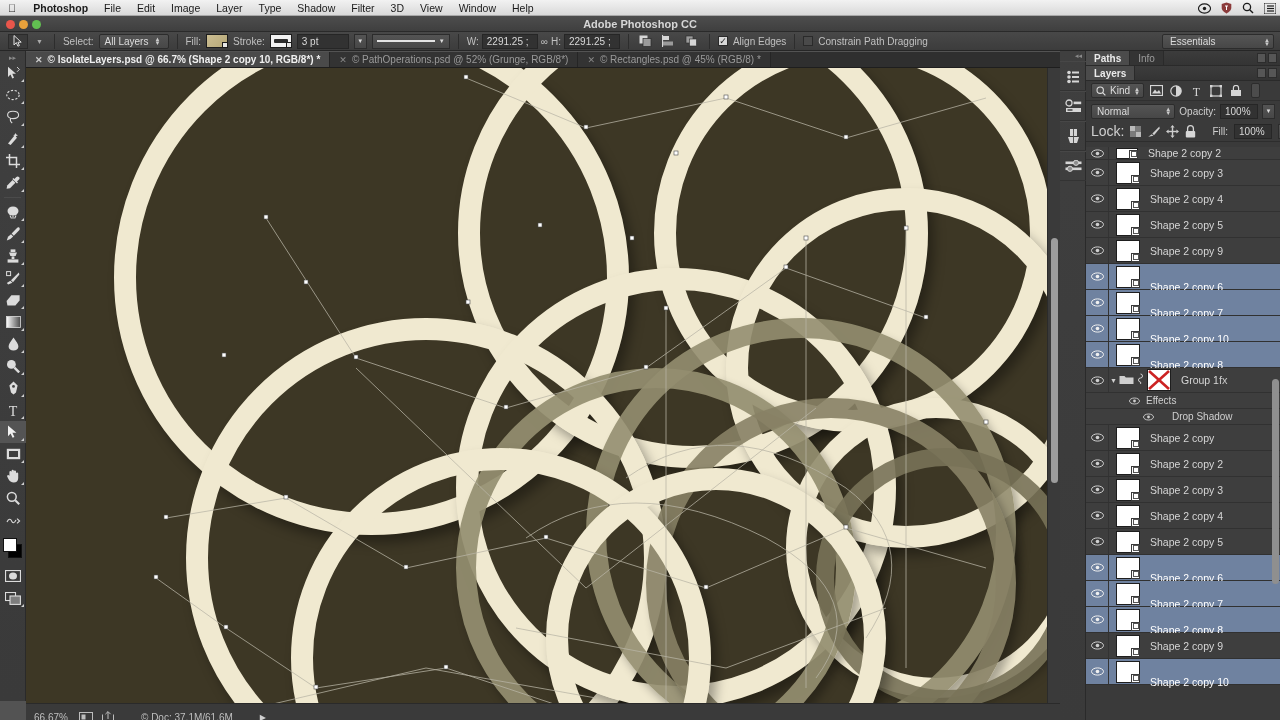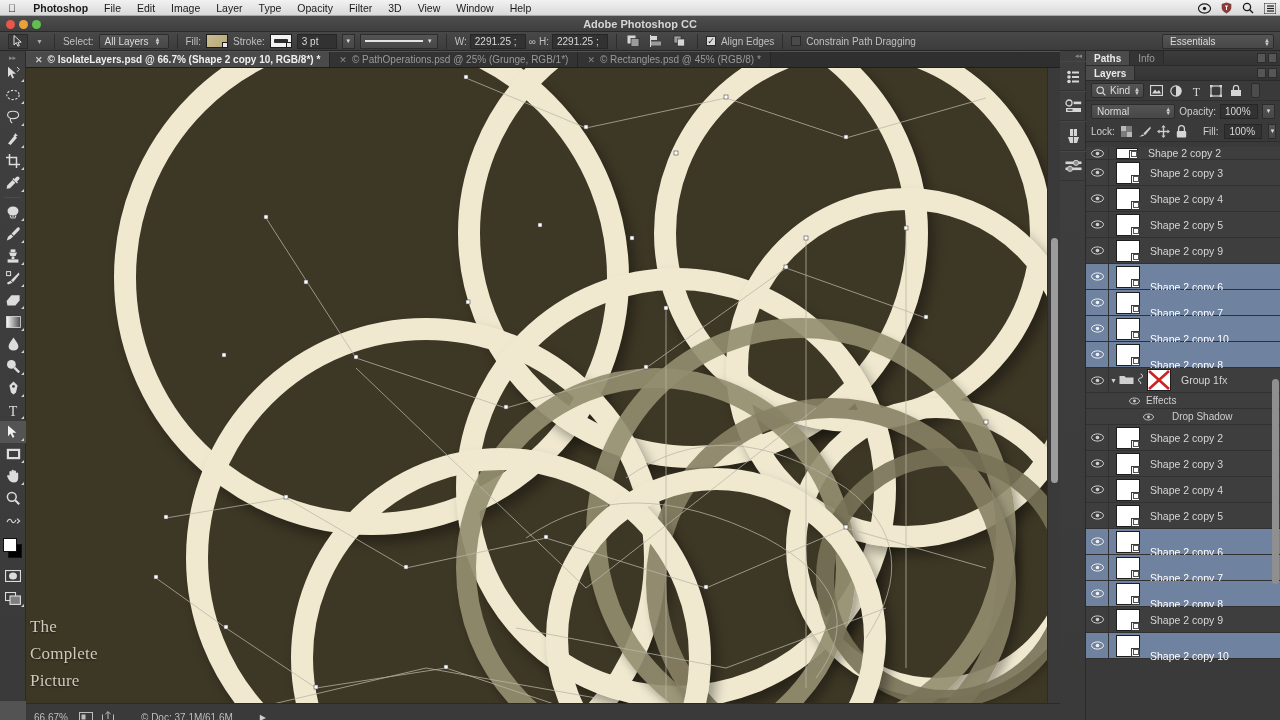--- a/index.html
+++ b/index.html
@@ -199,21 +199,21 @@
 <div class="app">
 
   <div class="osbar">
     <span class="apple"></span>
     <span class="mi bold">Photoshop</span>
     <span class="mi">File</span>
     <span class="mi">Edit</span>
     <span class="mi">Image</span>
     <span class="mi">Layer</span>
     <span class="mi">Type</span>
-    <span class="mi">Opacity</span>
+    <span class="mi">Shadow</span>
     <span class="mi">Filter</span>
     <span class="mi">3D</span>
     <span class="mi">View</span>
     <span class="mi">Window</span>
     <span class="mi">Help</span>
     <span class="right">
       <svg width="13" height="11" viewBox="0 0 13 11">
           <ellipse cx="6.5" cy="5.5" rx="6" ry="4.6" fill="none" stroke="#1a1a1a" stroke-width="1.1"></ellipse>
           <circle cx="6.5" cy="5.5" r="1.7" fill="#1a1a1a"></circle>
         </svg>
@@ -261,21 +261,21 @@
     </div>
     <span class="vsep"></span>
     <span class="opt-lbl">Fill:</span>
     <div class="sw fill">
         <span class="corner"></span>
       </div>
     <span class="opt-lbl">Stroke:</span>
     <div class="sw stroke">
         <span class="corner"></span>
       </div>
-    <div class="num-box" style="width:40px">3 pt</div>
+    <div class="num-box" style="width:52px">3 pt</div>
     <div class="drop-btn">▼</div>
     <div class="line-box">
         <span class="ln"></span>
         <span style="font-size:6px;color:#ddd;margin-left:4px">▼</span>
       </div>
     <span class="vsep"></span>
     <span class="wh-grp">
       <span class="opt-lbl">W:</span>
       <div class="num-box" style="width:56px">2291.25 ;</div>
       <span class="linkico">∞</span>
@@ -317,21 +317,21 @@
     </div>
   </div>
 
   <div class="tabbar">
     <div class="tab active">
       <span class="x">✕</span>
       <span>© IsolateLayers.psd @ 66.7% (Shape 2 copy 10, RGB/8*) *</span>
     </div>
     <div class="tab">
       <span class="x">✕</span>
-      <span>© PathOperations.psd @ 25% (Grunge, RGB/1*)</span>
+      <span>© PathOperations.psd @ 52% (Grunge, RGB/8*)</span>
     </div>
     <div class="tab">
       <span class="x">✕</span>
       <span>© Rectangles.psd @ 45% (RGB/8) *</span>
     </div>
   </div>
 
   <div class="tools">
     <div class="grip">▸▸</div>
     <div class="tool">
@@ -559,25 +559,20 @@
           <rect x="440" y="232" width="4" height="4"></rect>
             <rect x="512" y="155" width="4" height="4"></rect>
           <rect x="604" y="168" width="4" height="4"></rect>
             <rect x="648" y="83" width="4" height="4"></rect>
           <rect x="778" y="168" width="4" height="4"></rect>
             <rect x="878" y="158" width="4" height="4"></rect>
           <rect x="638" y="238" width="4" height="4"></rect>
             <rect x="958" y="352" width="4" height="4"></rect>
         </g>
       </svg>
-      <div class="wmark">
-        <div>The</div>
-        <div>Complete</div>
-        <div>Picture</div>
-      </div>
     </div>
     <div class="vscroll">
       <div class="thumb"></div>
     </div>
   </div>
 
   <div class="statusbar">
     <span class="zoom">66.67%</span>
     <span>
       <svg width="14" height="10" viewBox="0 0 14 10">
@@ -705,21 +700,21 @@
             <span>▲</span>
             <span>▼</span>
           </span>
       </div>
       <span style="font-size:10px;color:#cfcfcf">Opacity:</span>
       <div class="num-box" style="width:34px">100%</div>
       <div class="drop-btn">▼</div>
     </div>
 
     <div class="lockrow">
-      <span style="font-size:10px;color:#cfcfcf">Lock:</span>
+      <span style="font-size:14px;color:#cfcfcf">Lock:</span>
       <span class="lock-ico">
         <svg width="11" height="11" viewBox="0 0 11 11">
             <rect x="0" y="0" width="5.5" height="5.5" fill="#b9b9b9"></rect>
             <rect x="5.5" y="5.5" width="5.5" height="5.5" fill="#b9b9b9"></rect>
             <rect x="5.5" y="0" width="5.5" height="5.5" fill="#7b7b7b"></rect>
             <rect x="0" y="5.5" width="5.5" height="5.5" fill="#7b7b7b"></rect>
           </svg>
       </span>
       <span class="lock-ico">
         <svg width="13" height="11" viewBox="0 0 13 11">
@@ -917,20 +912,33 @@
         <span class="eye">
             <svg width="13" height="9" viewBox="0 0 13 9">
               <ellipse cx="6.5" cy="4.5" rx="6" ry="3.6" fill="none" stroke="#d0d0d0" stroke-width="1"></ellipse>
               <circle cx="6.5" cy="4.5" r="1.8" fill="#d0d0d0"></circle>
             </svg>
           </span>
         <span class="lsep"></span>
         <span class="lthumb">
             <span class="vm"></span>
           </span>
+        <span class="lname">Shape 2 copy</span>
+      </div>
+      <div class="lrow">
+        <span class="eye">
+            <svg width="13" height="9" viewBox="0 0 13 9">
+              <ellipse cx="6.5" cy="4.5" rx="6" ry="3.6" fill="none" stroke="#d0d0d0" stroke-width="1"></ellipse>
+              <circle cx="6.5" cy="4.5" r="1.8" fill="#d0d0d0"></circle>
+            </svg>
+          </span>
+        <span class="lsep"></span>
+        <span class="lthumb">
+            <span class="vm"></span>
+          </span>
         <span class="lname">Shape 2 copy 2</span>
       </div>
       <div class="lrow">
         <span class="eye">
             <svg width="13" height="9" viewBox="0 0 13 9">
               <ellipse cx="6.5" cy="4.5" rx="6" ry="3.6" fill="none" stroke="#d0d0d0" stroke-width="1"></ellipse>
               <circle cx="6.5" cy="4.5" r="1.8" fill="#d0d0d0"></circle>
             </svg>
           </span>
         <span class="lsep"></span>

